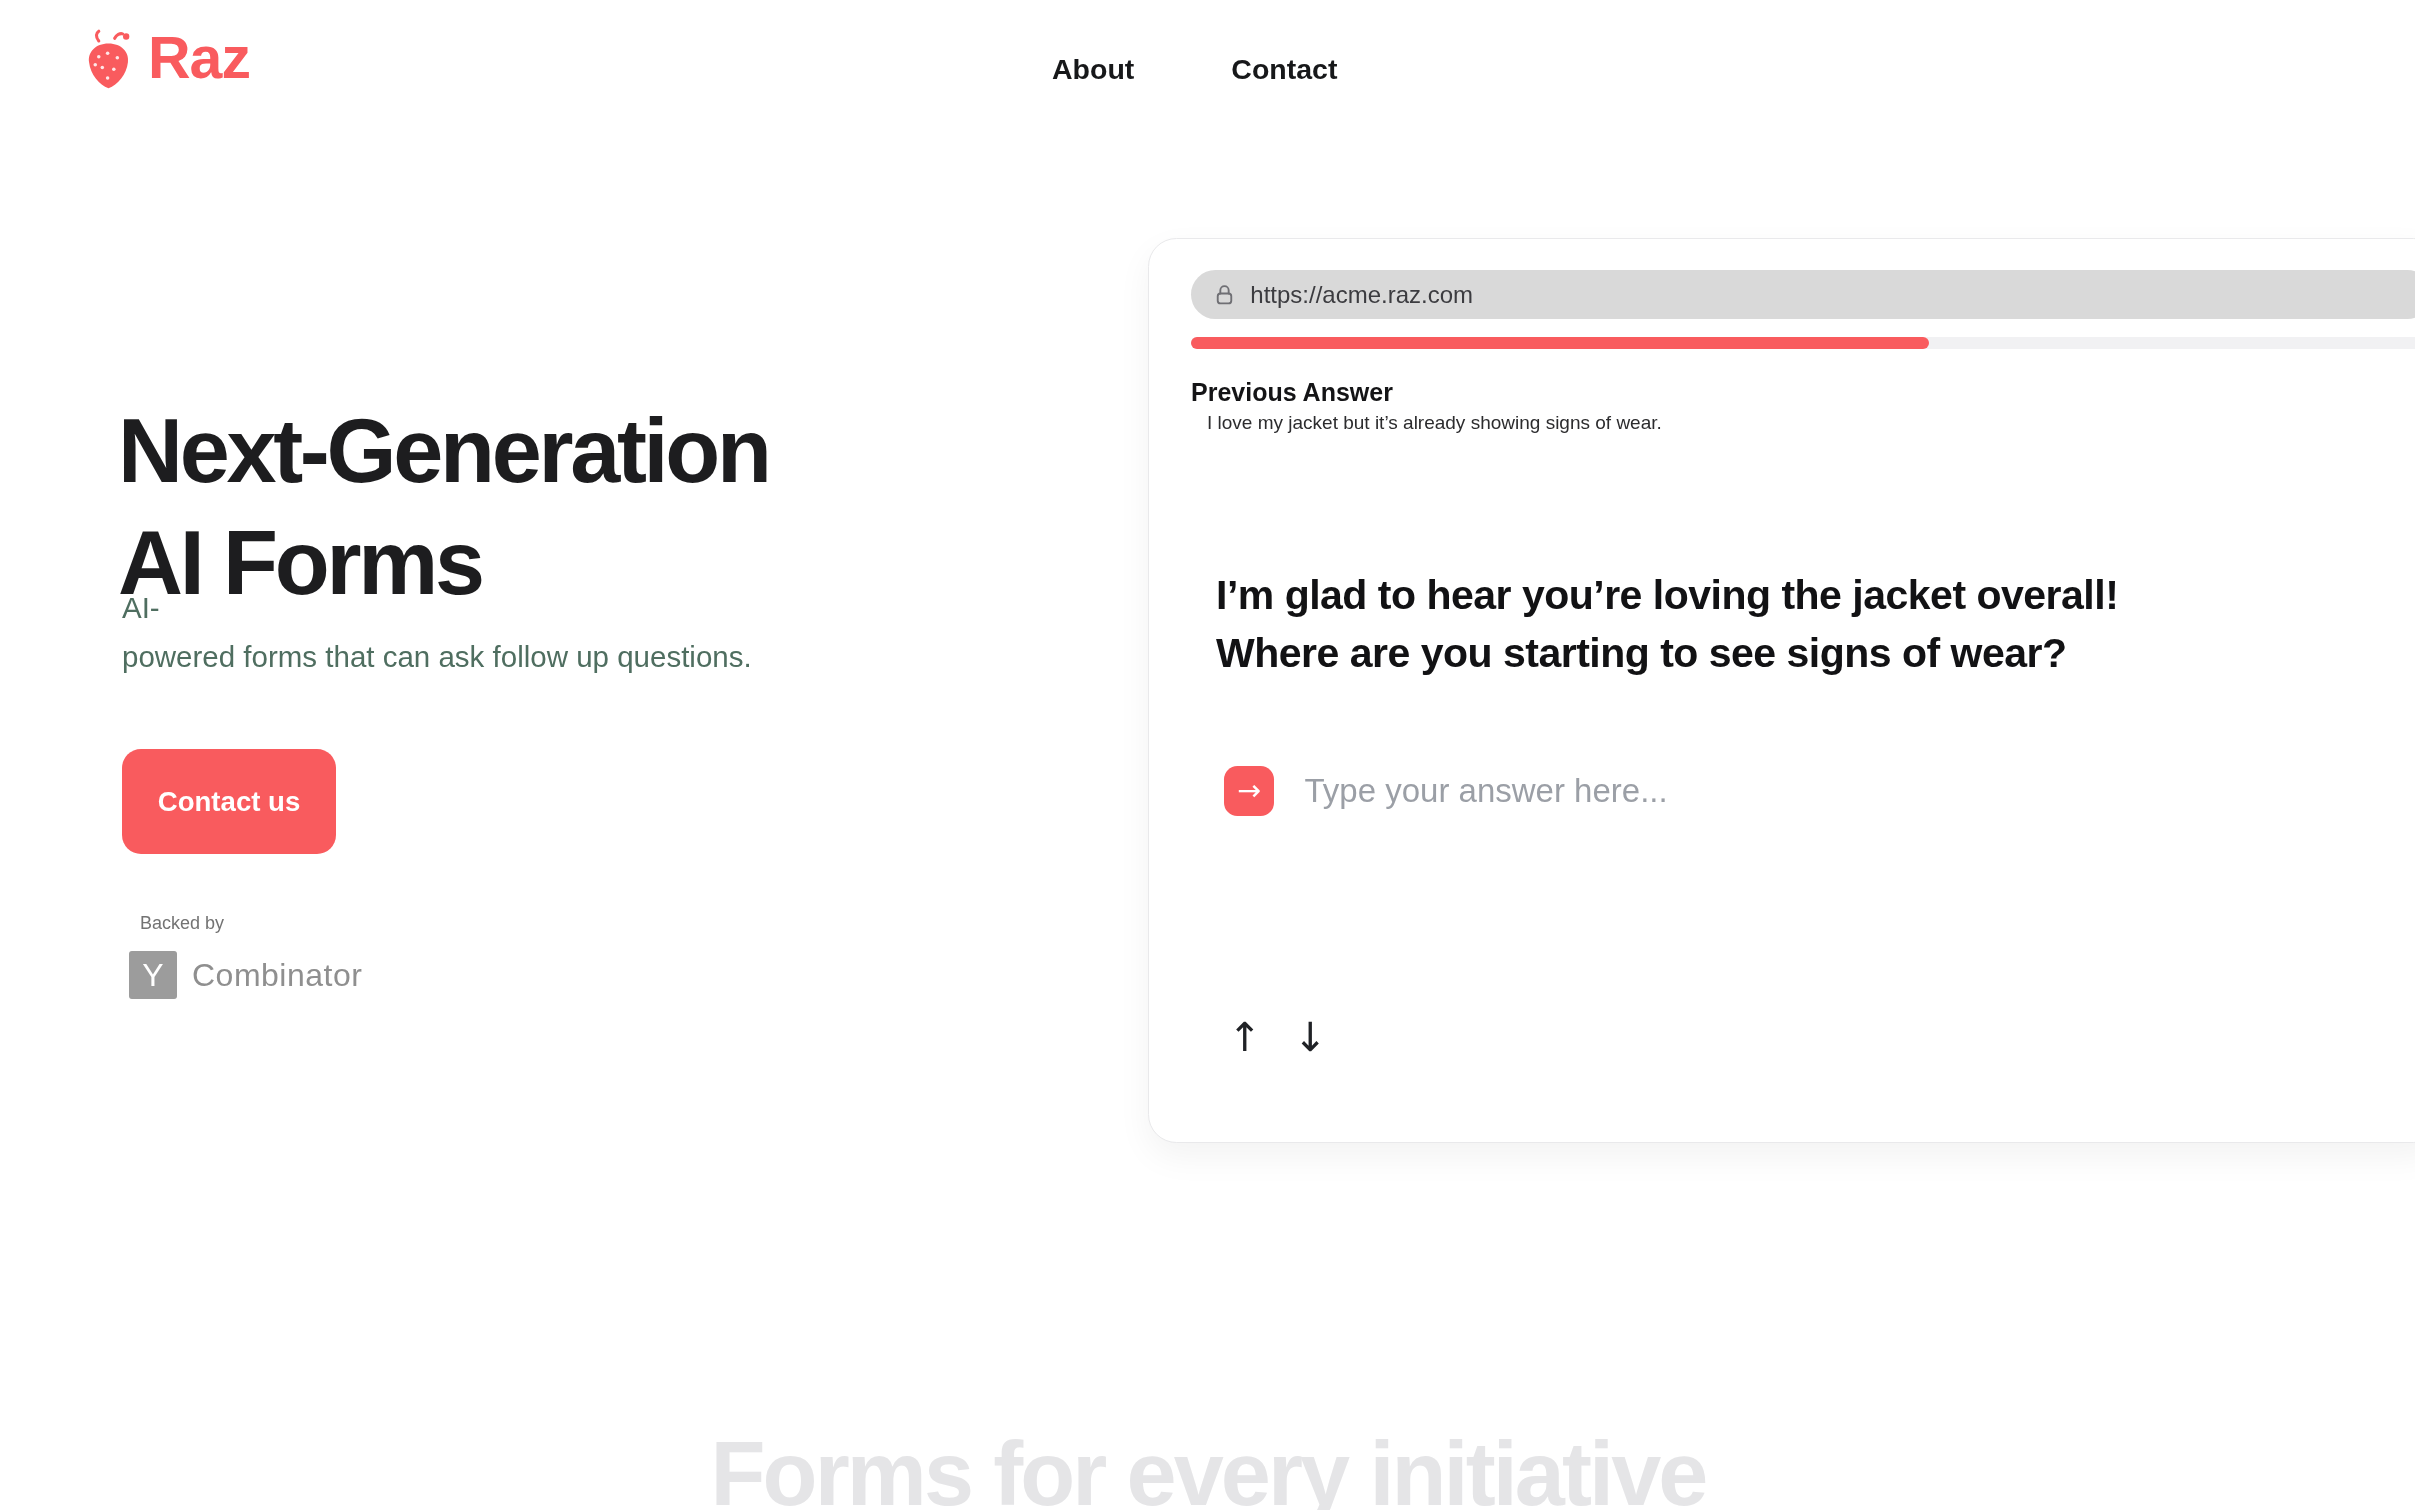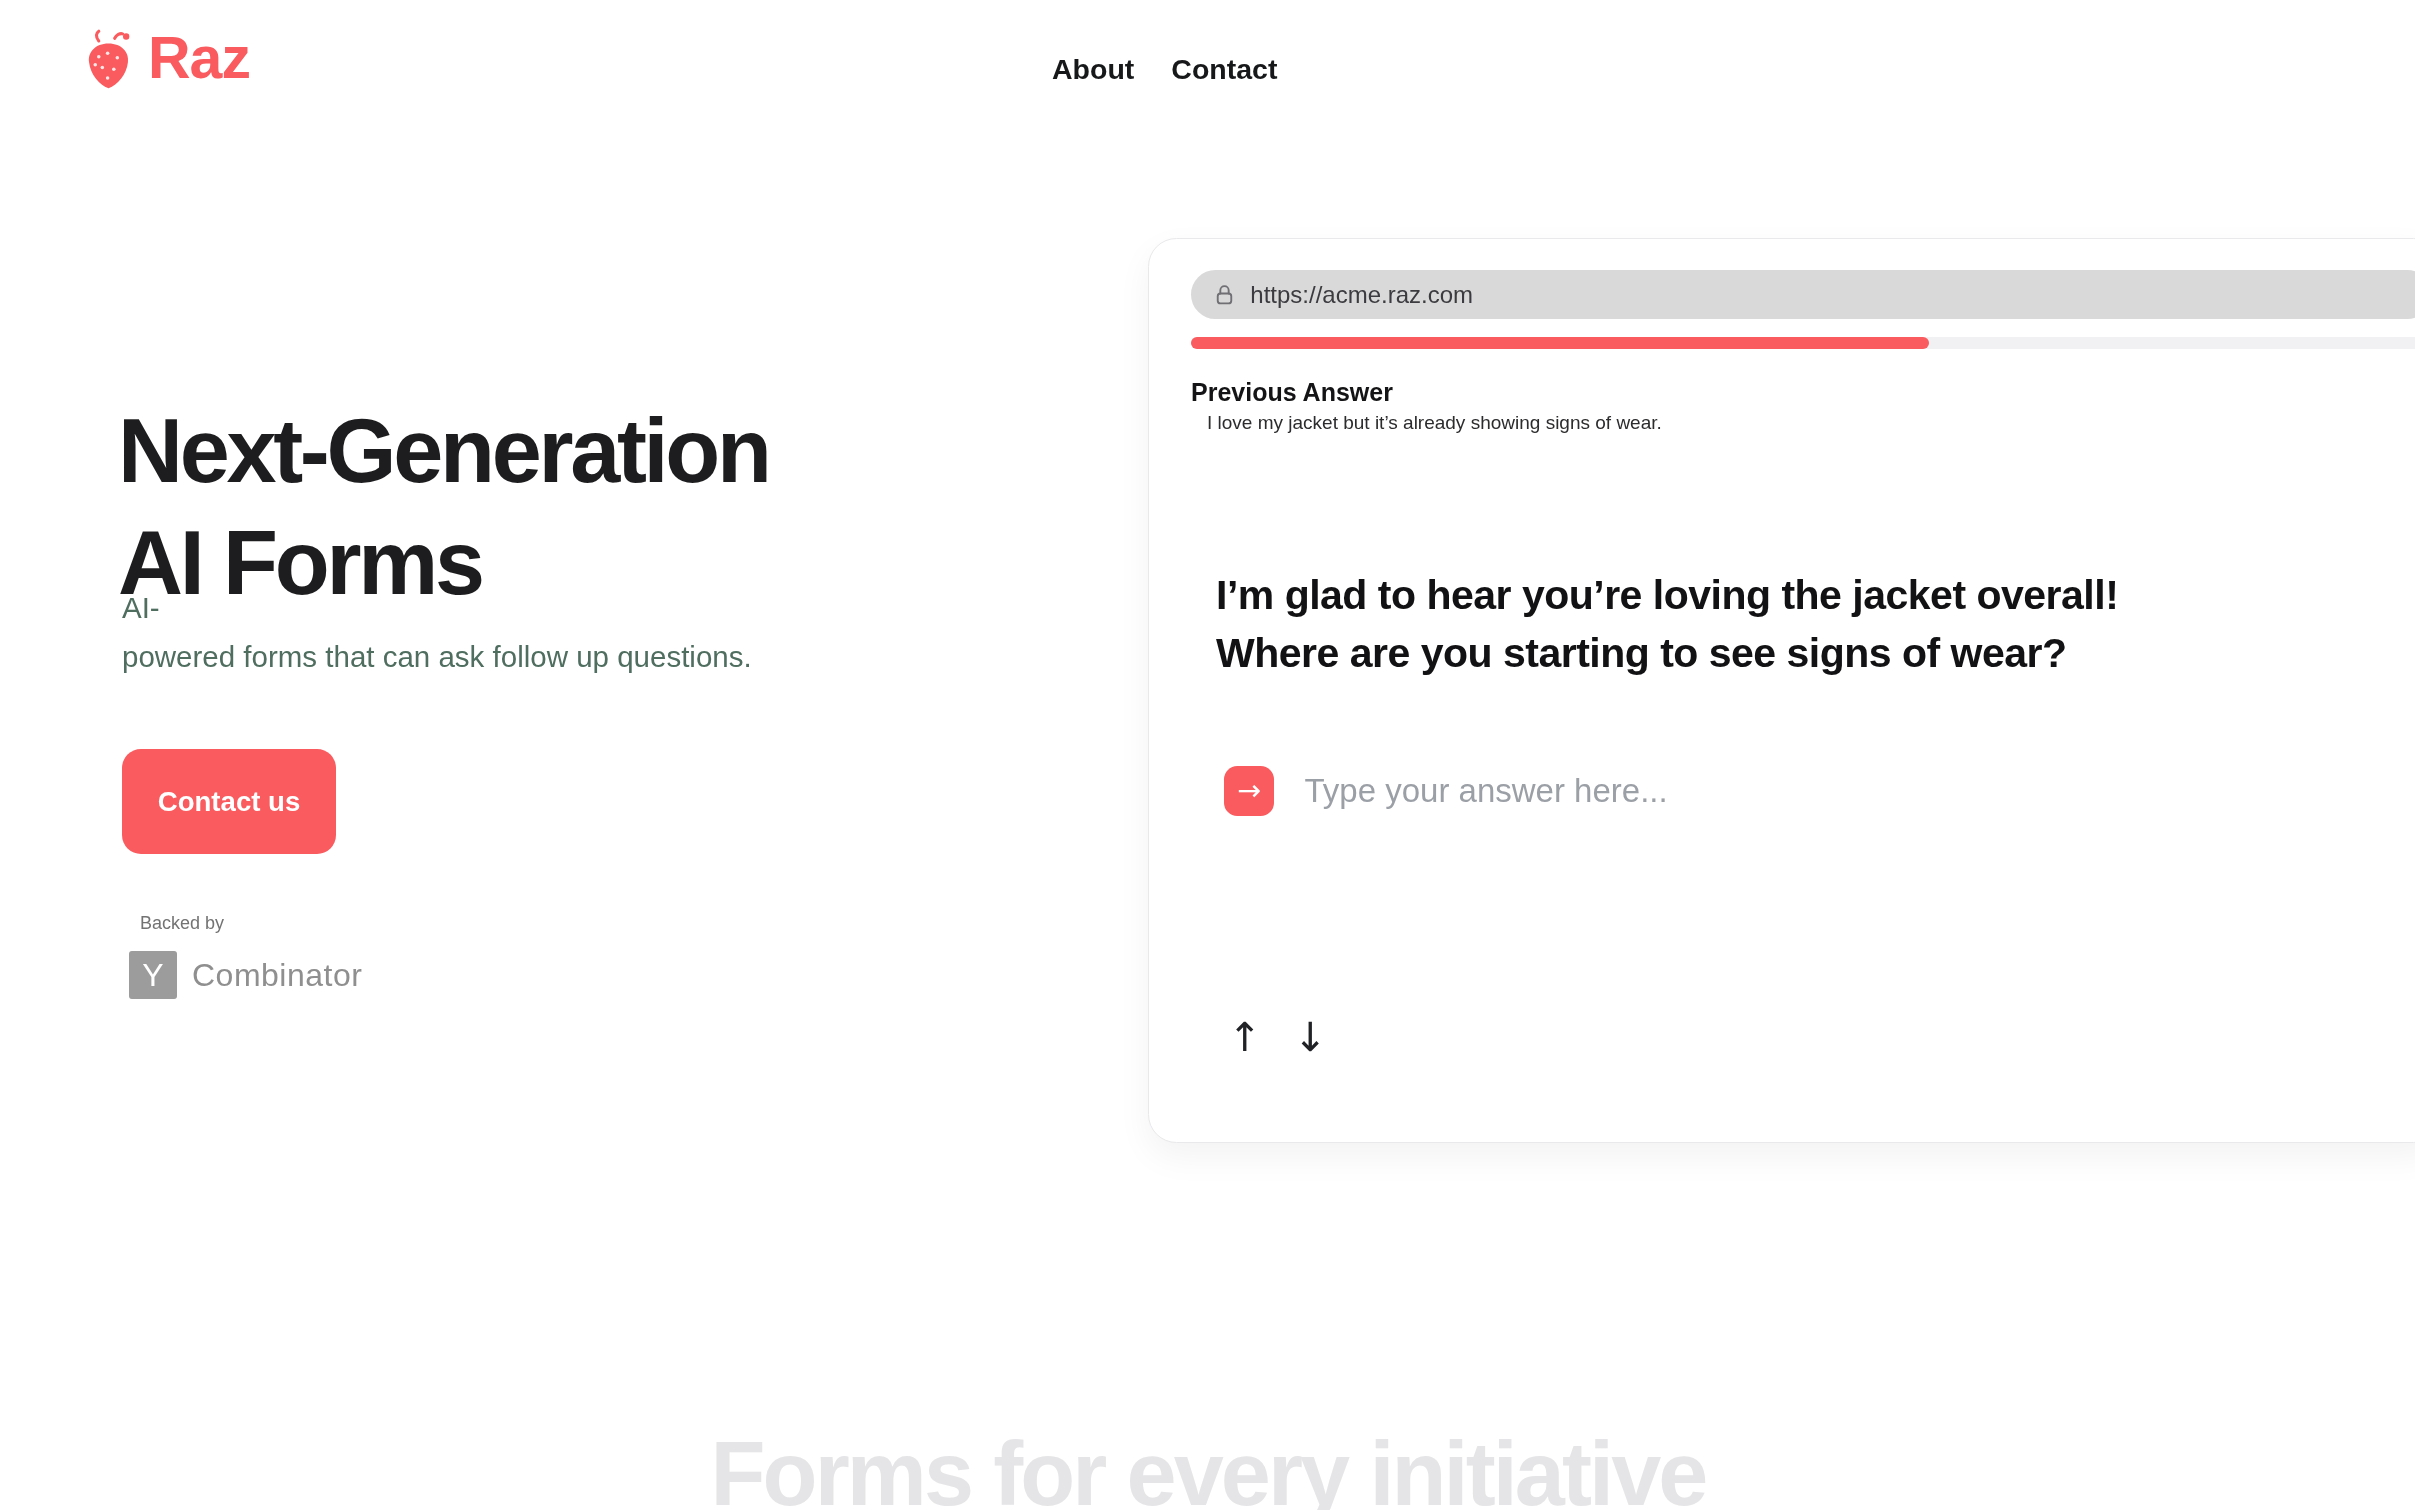--- a/index.html
+++ b/index.html
@@ -13,21 +13,21 @@
     width:2416px;height:1510px;
     background:#ffffff;
     overflow:hidden;
     font-family:"Liberation Sans", sans-serif;
   }
 
   
   .logo{position:absolute;left:82px;top:28.5px;display:flex;gap:13px;cursor:pointer;}
   .logo svg{width:53px;height:61px;display:block;}
   .logo-text{font-size:59px;font-weight:600;color:var(--accent);letter-spacing:-1px;line-height:1;}
-  .nav{position:absolute;left:1052px;top:53px;display:flex;gap:37px;}
+  .nav{position:absolute;left:1052px;top:53px;display:flex;gap:97px;}
   .nav-link{font-size:28.5px;font-weight:600;color:#17181a;text-decoration:none;cursor:pointer;}
 
   
   .hero-title{
     position:absolute;left:118px;top:335px;
     font-size:90px;font-weight:700;letter-spacing:-3.3px;
     color:var(--ink);line-height:112px;
   }
   .hero-sub{
     position:absolute;left:122px;top:583px;width:791px;

